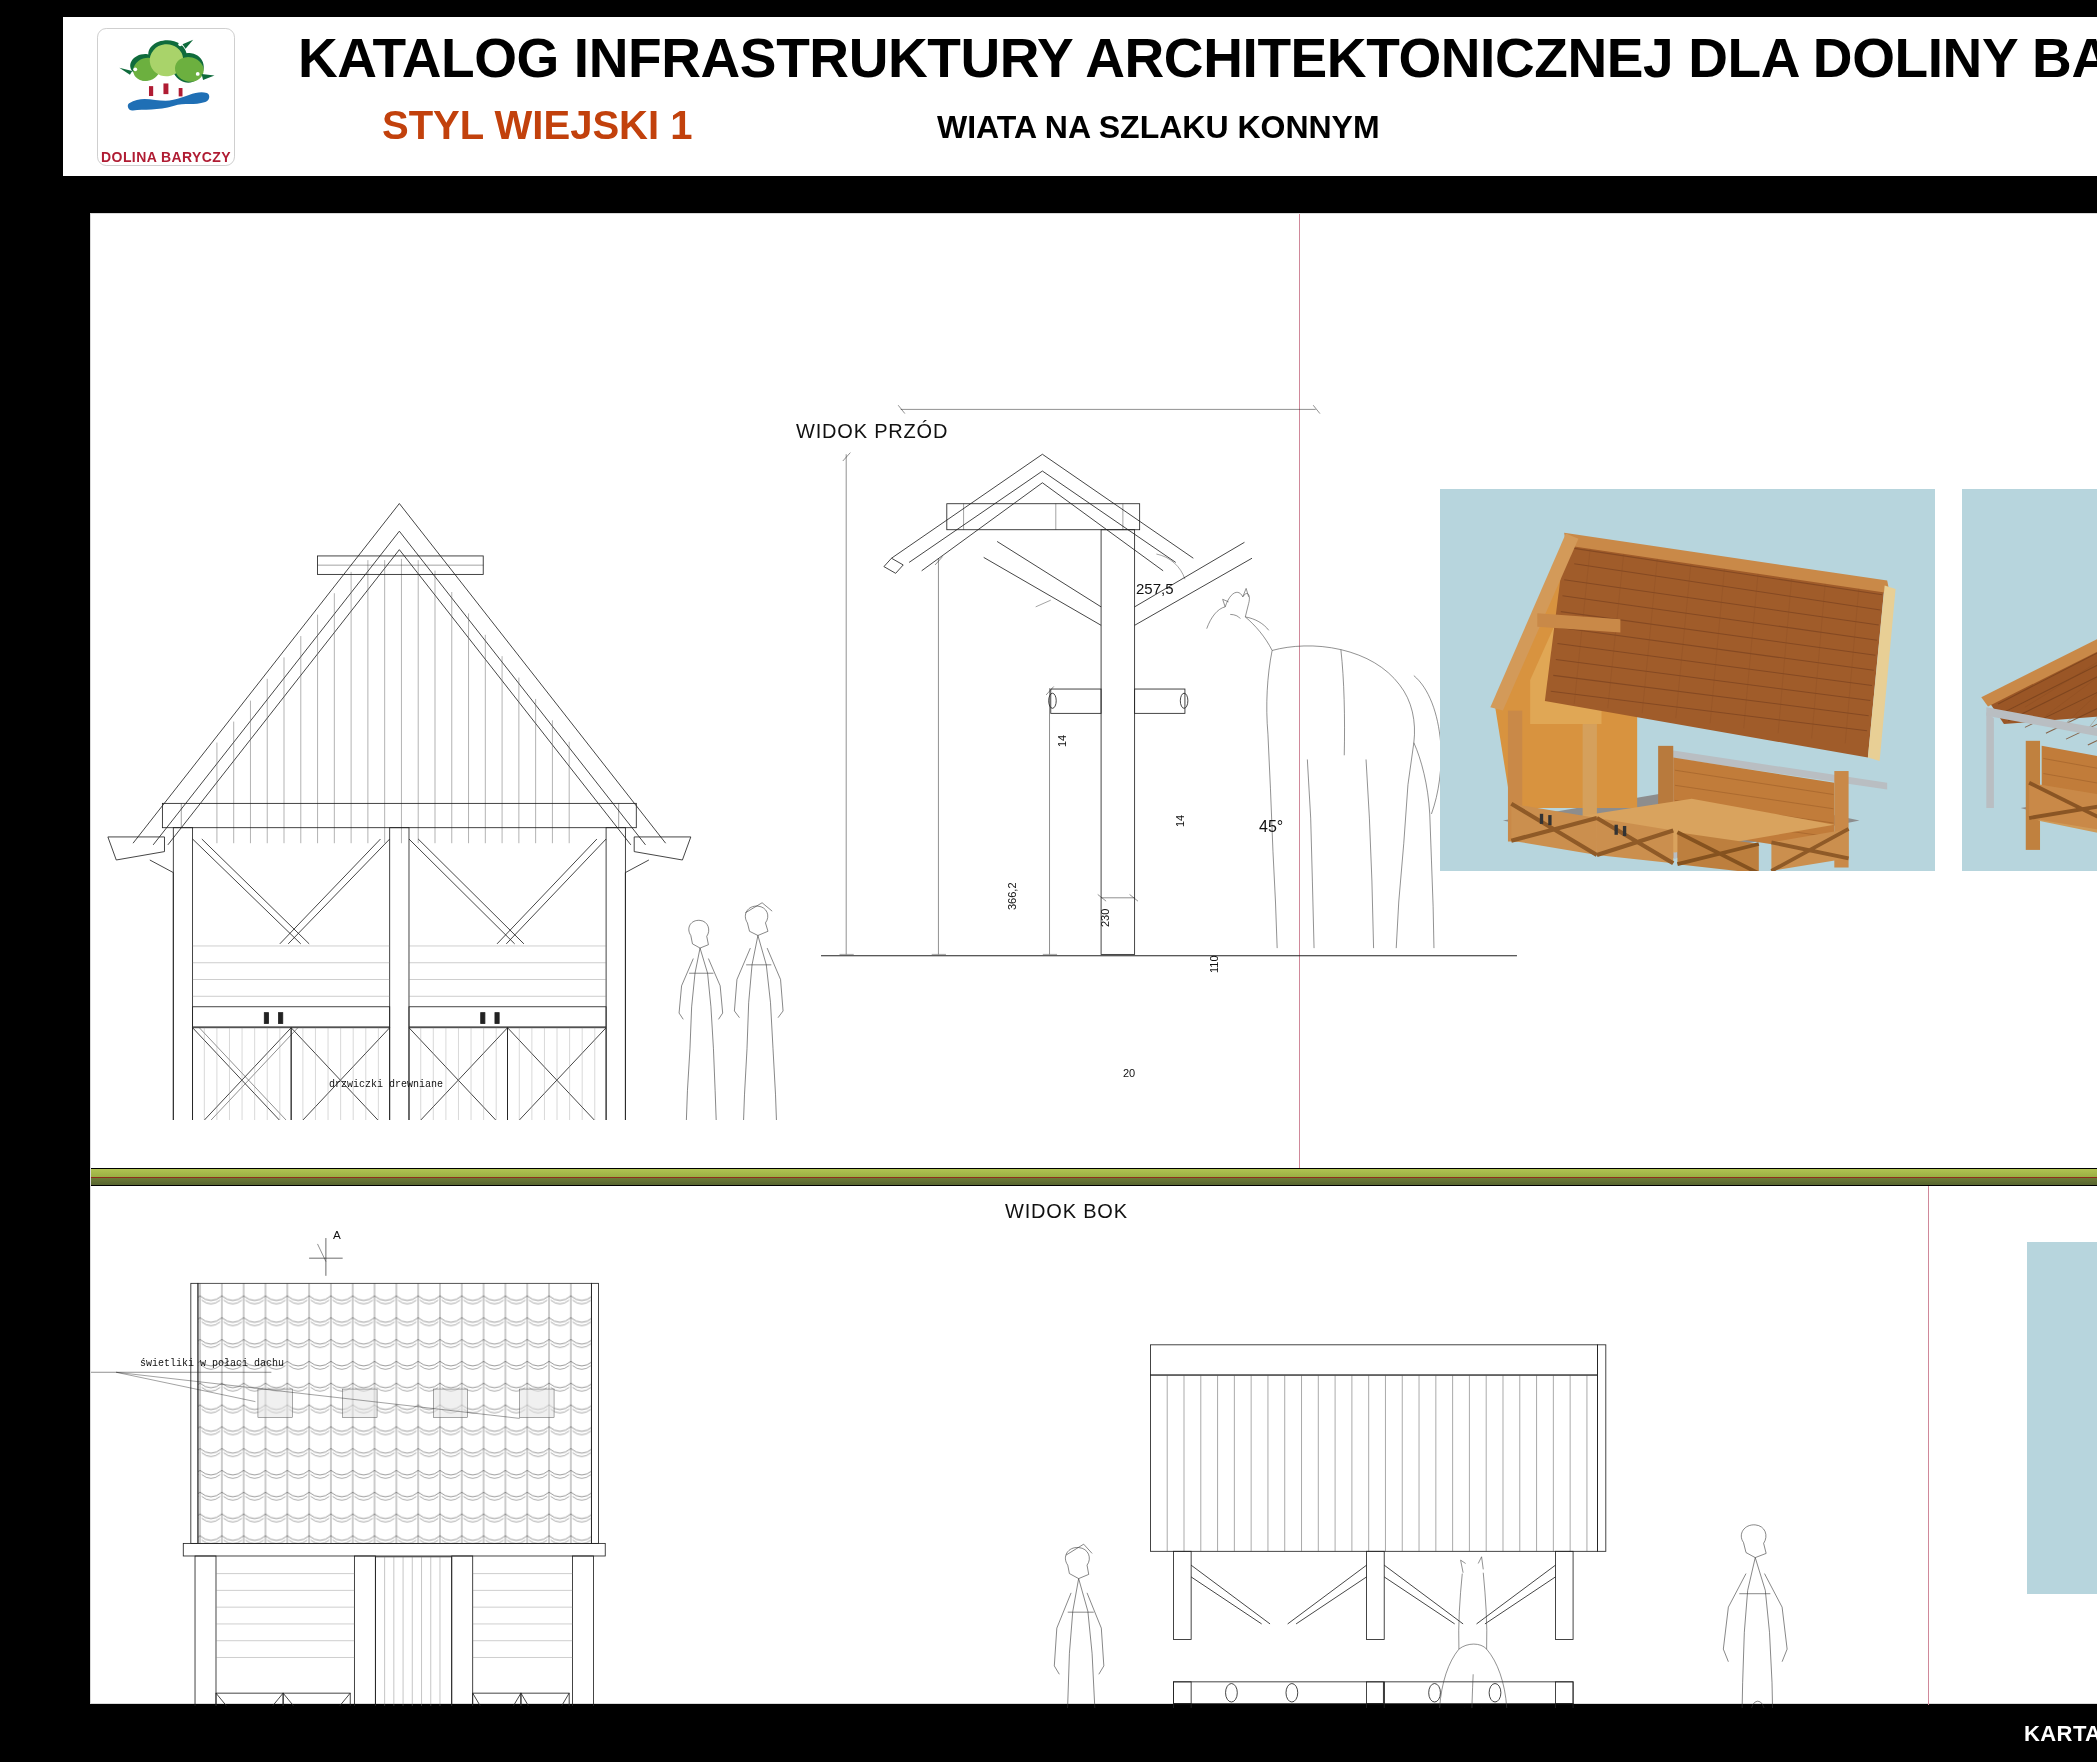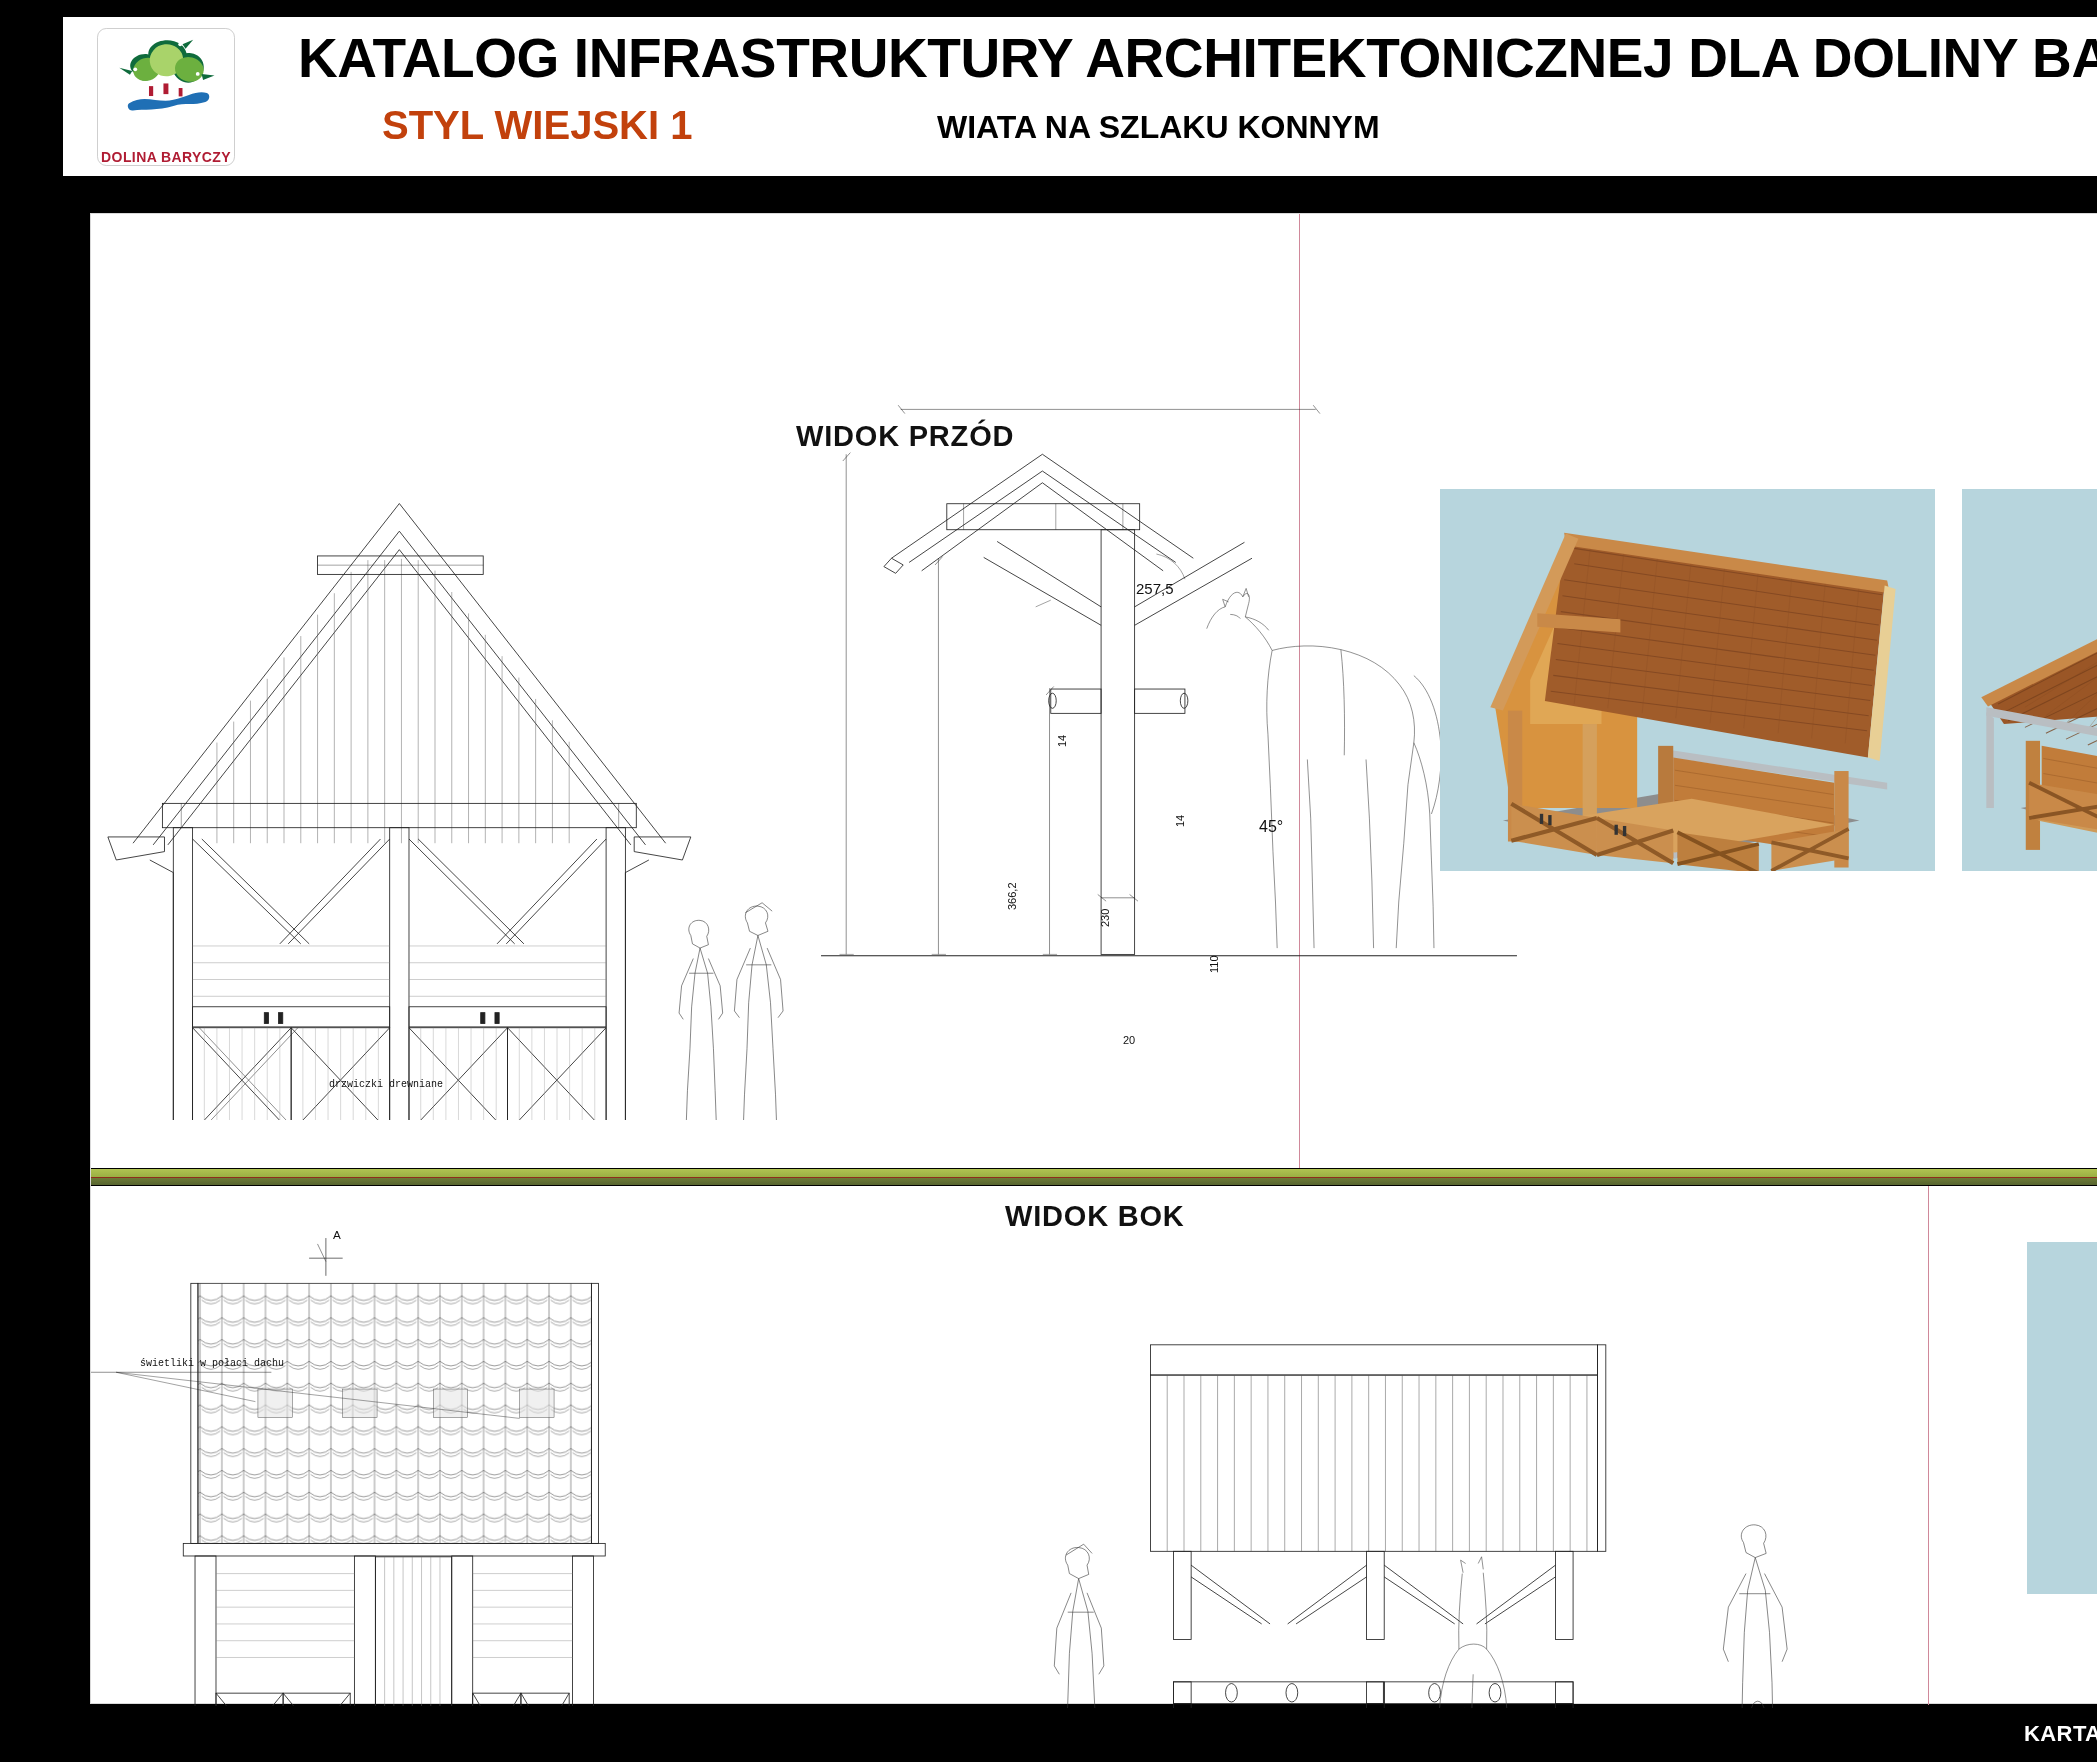--- a/index.html
+++ b/index.html
@@ -56,21 +56,21 @@
     border-top:0.8px solid #000; border-bottom:0.8px solid #000;
   }
   .green-bar::after{
     content:""; position:absolute; left:0; top:8.4px; width:100%; height:0.8px;
     background:#8e2c1c;
   }
   .vline-top { position:absolute; left:1208px; top:0; width:0.8px; height:954px; background:#d0889a; }
   .vline-bot { position:absolute; left:1837px; top:972px; width:0.8px; height:519px; background:#d0889a; }
 
   .view-title {
-    position:absolute; font-size:29px; font-weight:700; color:#111;
+    position:absolute; font-size:20px; font-weight:400; color:#111;
     letter-spacing:0.8px; white-space:nowrap;
   }
   #vt-front { left:705px; top:206px; }
   #vt-side  { left:914px; top:986px; }
 
   
   .render { position:absolute; background:#b7d5dd; overflow:hidden; }
   #r1 { left:1349px; top:275px; width:495px; height:382px; }
   #r2 { left:1871px; top:275px; width:495px; height:382px; }
   #r3 { left:1936px; top:1028px; width:491px; height:352px; }
@@ -363,21 +363,21 @@
           <path d="M976 614 C986 614,996 618,1000 624"></path>
           <path d="M1012 620 C1036 624,1056 636,1068 652"></path>
         </g>
       </g>
     </svg>
 
     <div class="dim-text" style="left:1045px;top:366px;font-size:15px;">257,5</div>
     <div class="dim-text dim-v" style="left:915px;top:696px;font-size:11px;">366,2</div>
     <div class="dim-text dim-v" style="left:1008px;top:713px;font-size:11px;">230</div>
     <div class="dim-text dim-v" style="left:1117px;top:759px;font-size:11px;">110</div>
-    <div class="dim-text" style="left:1032px;top:820px;font-size:11px;text-align:right;">20</div>
+    <div class="dim-text" style="left:1032px;top:853px;font-size:11px;text-align:right;">20</div>
     <div class="dim-text dim-v" style="left:965px;top:533px;font-size:11px;">14</div>
     <div class="dim-text dim-v" style="left:1083px;top:613px;font-size:11px;">14</div>
     <div class="dim-text" style="left:1168px;top:604px;font-size:16px;">45°</div>
 
     <div class="annot-sm" style="left:238px;top:865px;">drzwiczki drewniane</div>
 
     <svg style="position:absolute;left:0;top:1007px;width:1208px;height:485px;" viewBox="0 0 2880 1155">
       <defs>
         <pattern id="tilepat" x="0" y="0" width="52" height="52" patternUnits="userSpaceOnUse">
           <rect width="52" height="52" fill="none"></rect>

